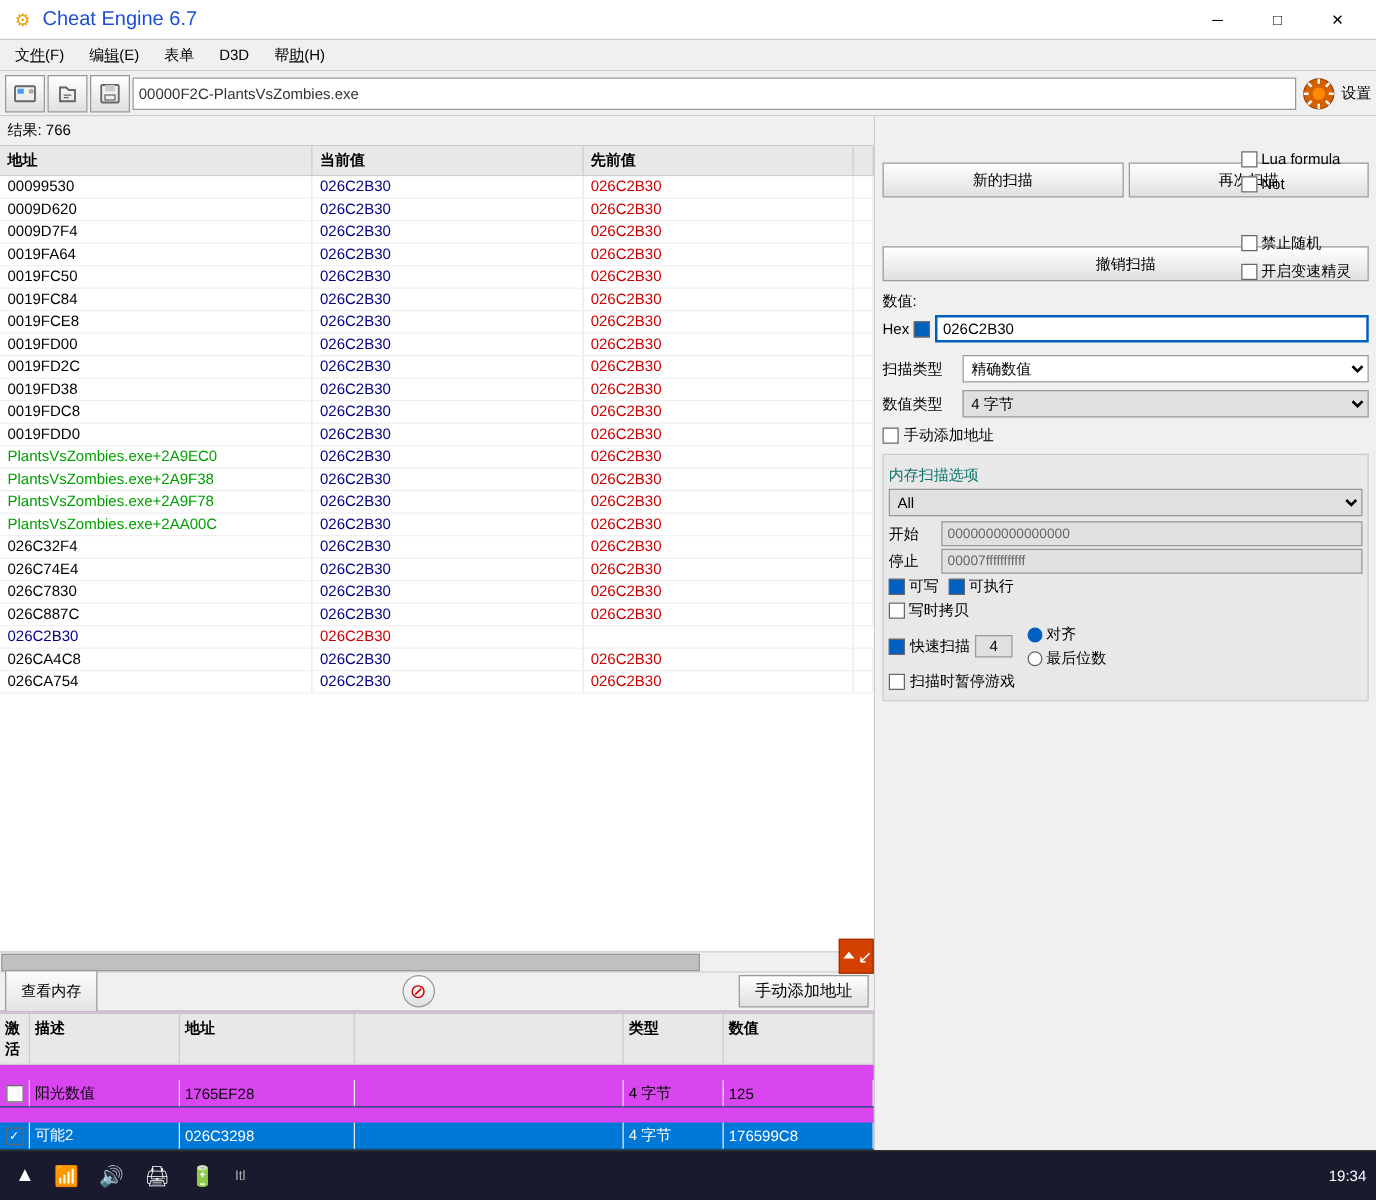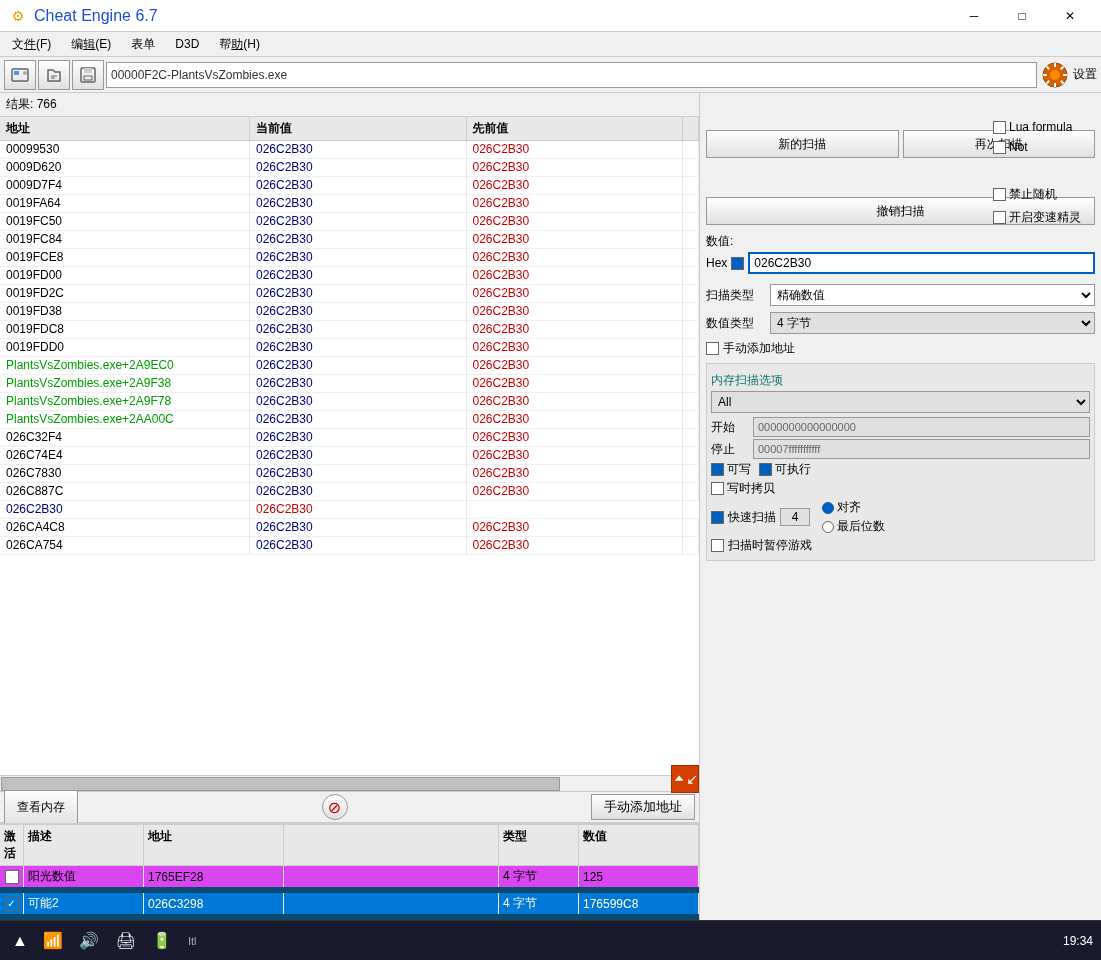--- a/index.html
+++ b/index.html
@@ -238,22 +238,23 @@
     }
     .cheat-header-cell {
       padding: 3px 4px;
       font-size: 12px;
       border-right: 1px solid #ccc;
       font-weight: bold;
     }
     .cheat-row {
       display: grid;
       grid-template-columns: 24px 120px 140px 1fr 80px 120px;
-      border-bottom: 6px solid #0c4a6e;
+      border-bottom: 1px solid #0c4a6e;
       min-height: 22px;
+      margin-top: 12px;
     }
     .cheat-row.selected {
       background: #0078d7;
       color: #fff;
     }
     .cheat-cell {
       padding: 2px 4px;
       font-size: 12px;
       border-right: 1px solid #e8e8e8;
       display: flex; align-items: center;

